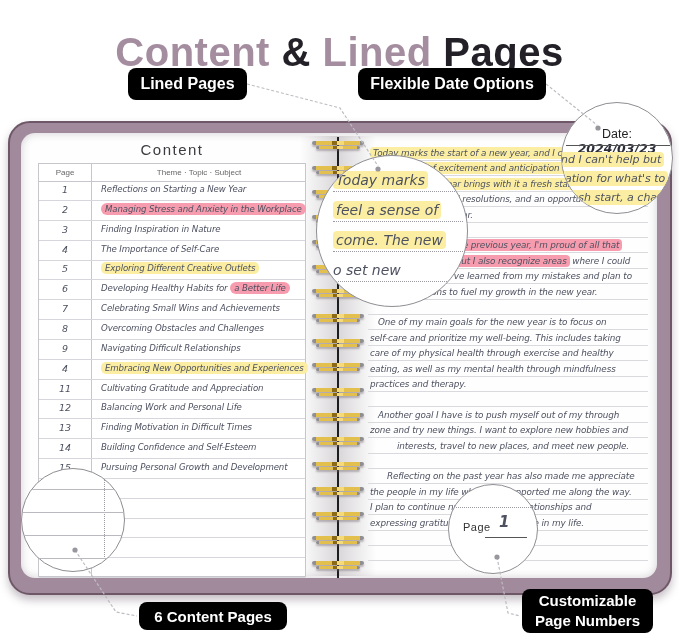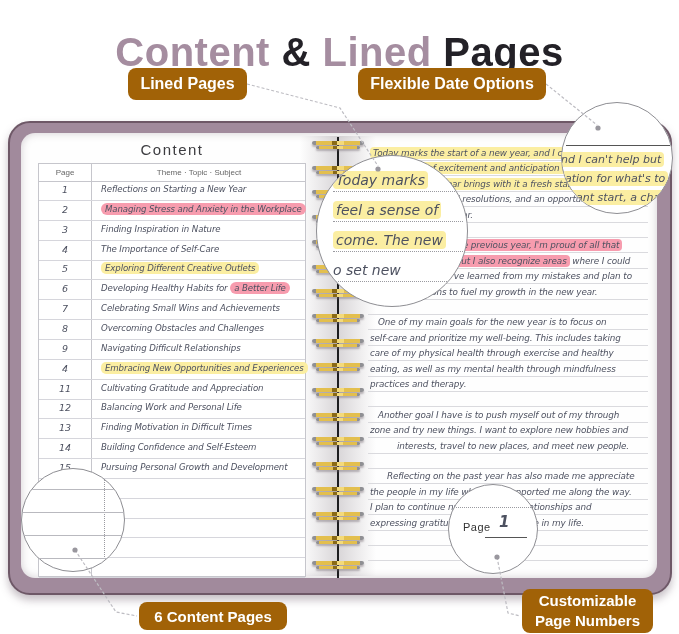--- a/index.html
+++ b/index.html
@@ -3,21 +3,21 @@
 <meta charset="utf-8">
 <style>
   html,body{margin:0;padding:0;background:#fff;}
   #canvas{position:relative;width:679px;height:634px;background:#fff;overflow:hidden;
           font-family:"Liberation Sans",sans-serif;}
   
   .main-title{position:absolute;top:2px;left:0;width:100%;text-align:center;
               font-size:40px;font-weight:700;letter-spacing:.5px;line-height:46px;}
   .t-mauve{color:#a58da0;} .t-dark{color:#232127;}
   
-  .callout{position:absolute;background:#a16207;color:#fff;font-weight:700;
+  .callout{position:absolute;background:#000000;color:#fff;font-weight:700;
            border-radius:8px;display:flex;align-items:center;justify-content:center;
            text-align:center;z-index:6;}
   #co-lined{left:128px;top:68px;width:119px;height:32px;font-size:16px;}
   #co-flex{left:358px;top:68px;width:188px;height:32px;font-size:16px;}
   #co-six{left:139px;top:602px;width:148px;height:28px;font-size:15px;}
   #co-custom{left:522px;top:589px;width:131px;height:44px;font-size:15px;line-height:20px;}
   
   #cover{position:absolute;left:8px;top:121px;width:660px;height:470px;
          background:#a18a9c;border:2px solid #6e5867;border-radius:22px;
          box-shadow:0 5px 8px rgba(90,70,85,.35);z-index:1;}
@@ -295,25 +295,26 @@
     </div>
 
   <div class="mag" id="mag-lined">
       <div class="z-line hw" style="top: 16px;"><span class="seg-y">Today marks</span></div>
       <div class="z-line hw" style="top: 46px;"><span class="seg-y">feel a sense of</span></div>
       <div class="z-line hw" style="top: 76px;"><span class="seg-y">come. The new</span></div>
       <div class="z-line hw" style="top: 106px;"><span>o set new</span></div>
     </div>
 
   <div class="mag" id="mag-date">
+    <div class="date-row"><span>Date:</span> <span class="date-val">2024/03/23</span></div>
     <div class="date-underline"></div>
     <div id="date-frags">
         <div class="z-frag hw" style="top: 50px; left: -4px;"><span class="seg-y">nd I can't help but</span></div>
         <div class="z-frag hw" style="top: 69px; left: 0px;"><span class="seg-y">ation for what's to</span></div>
-        <div class="z-frag hw" style="top: 88px; left: 2px;"><span class="seg-y">want start, a chanc</span></div>
+        <div class="z-frag hw" style="top: 88px; left: 2px;"><span class="seg-y">resh start, a chanc</span></div>
       </div>
   </div>
 
   <div class="mag" id="mag-page">
     <div class="pg-dotted"></div>
     <div class="pg-label">Page</div>
     <div class="pg-num hw">1</div>
     <div class="pg-underline"></div>
   </div>
 

